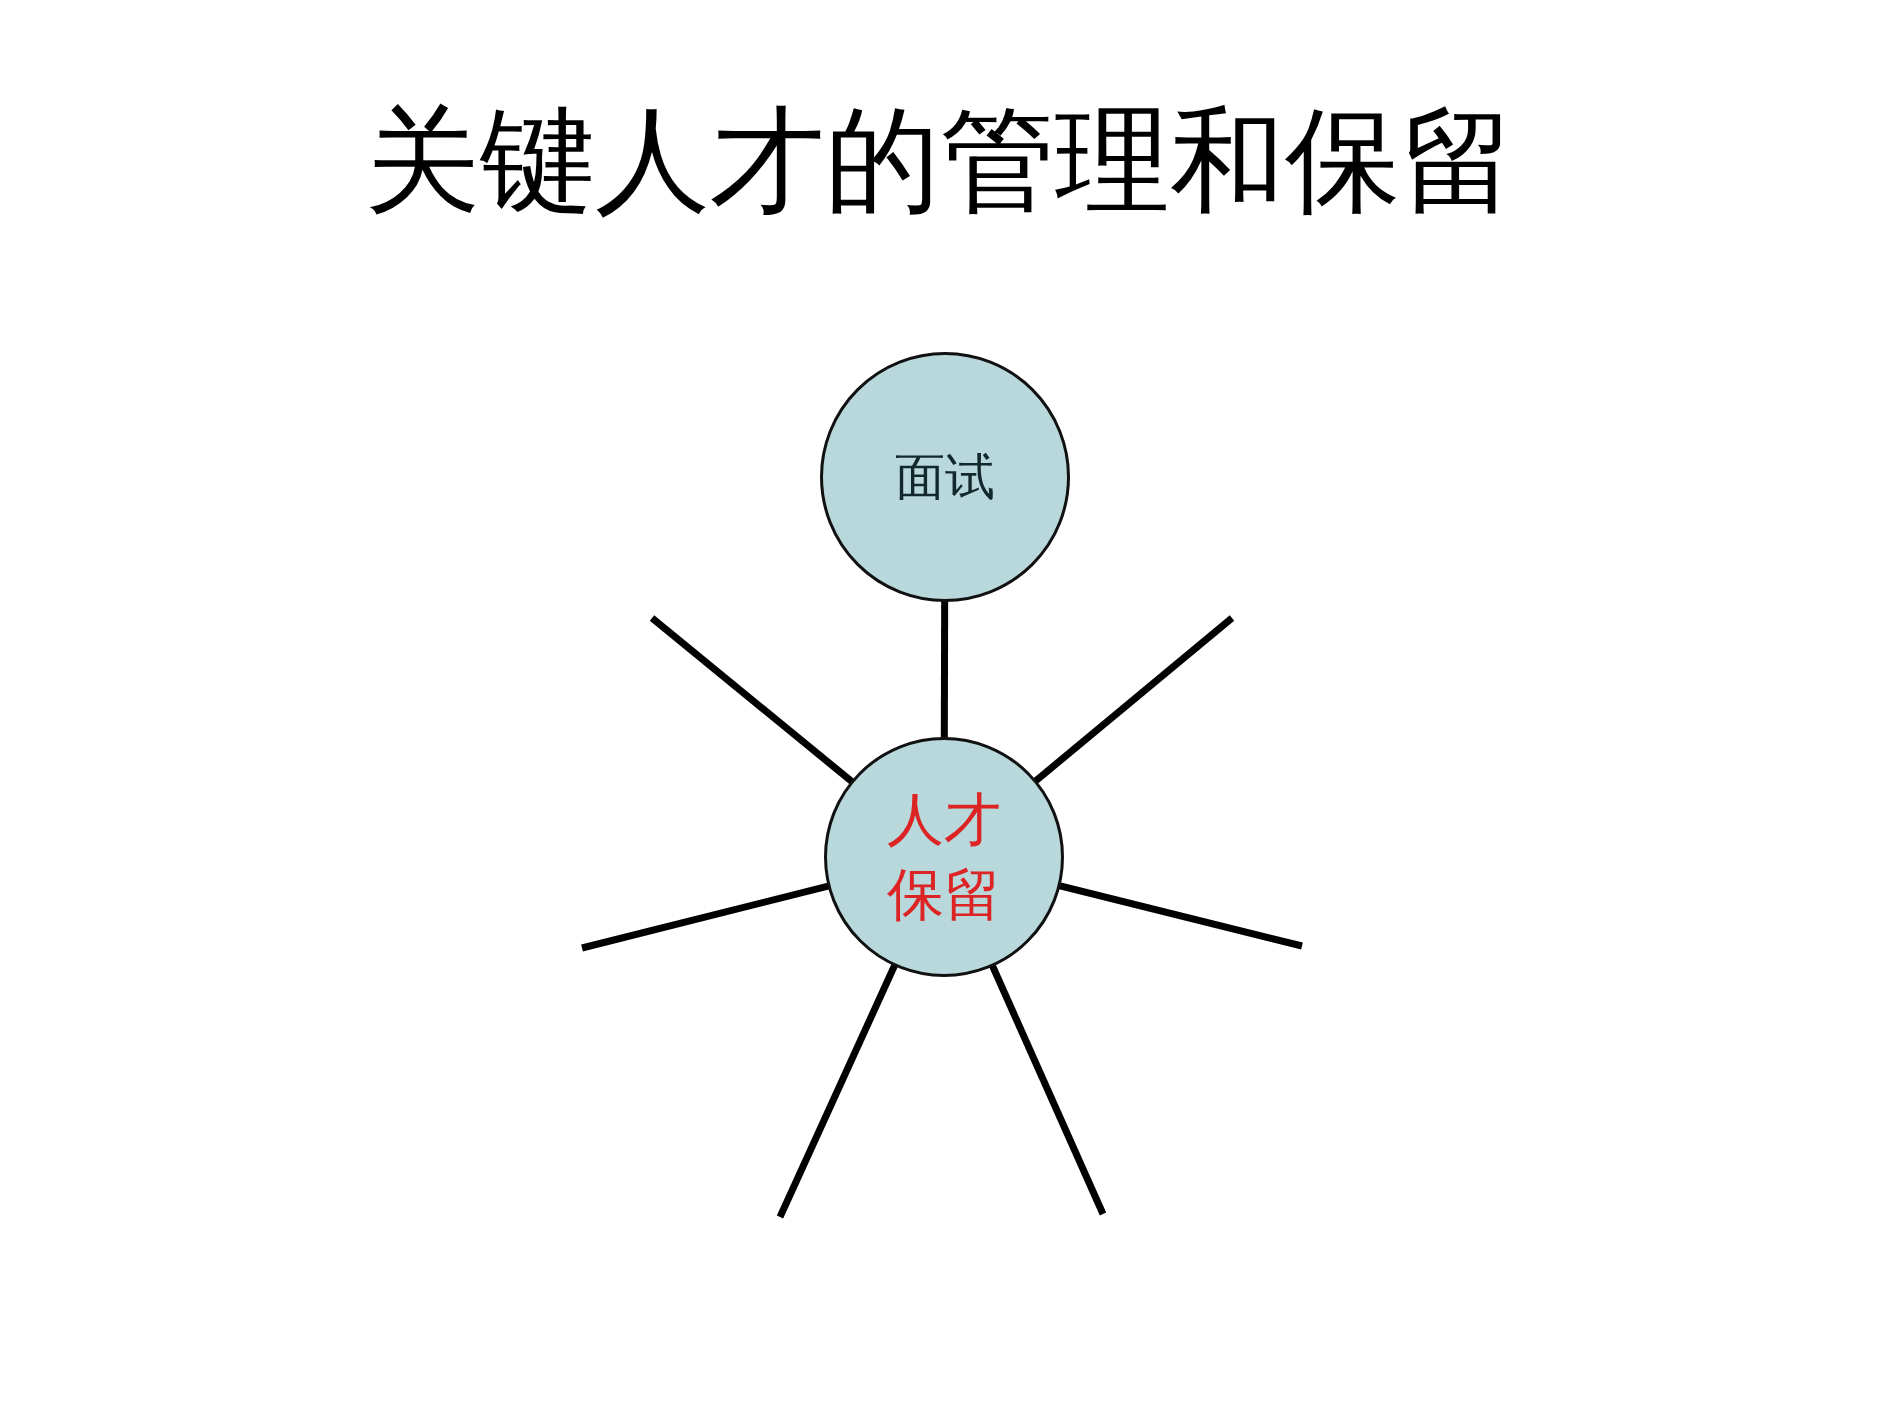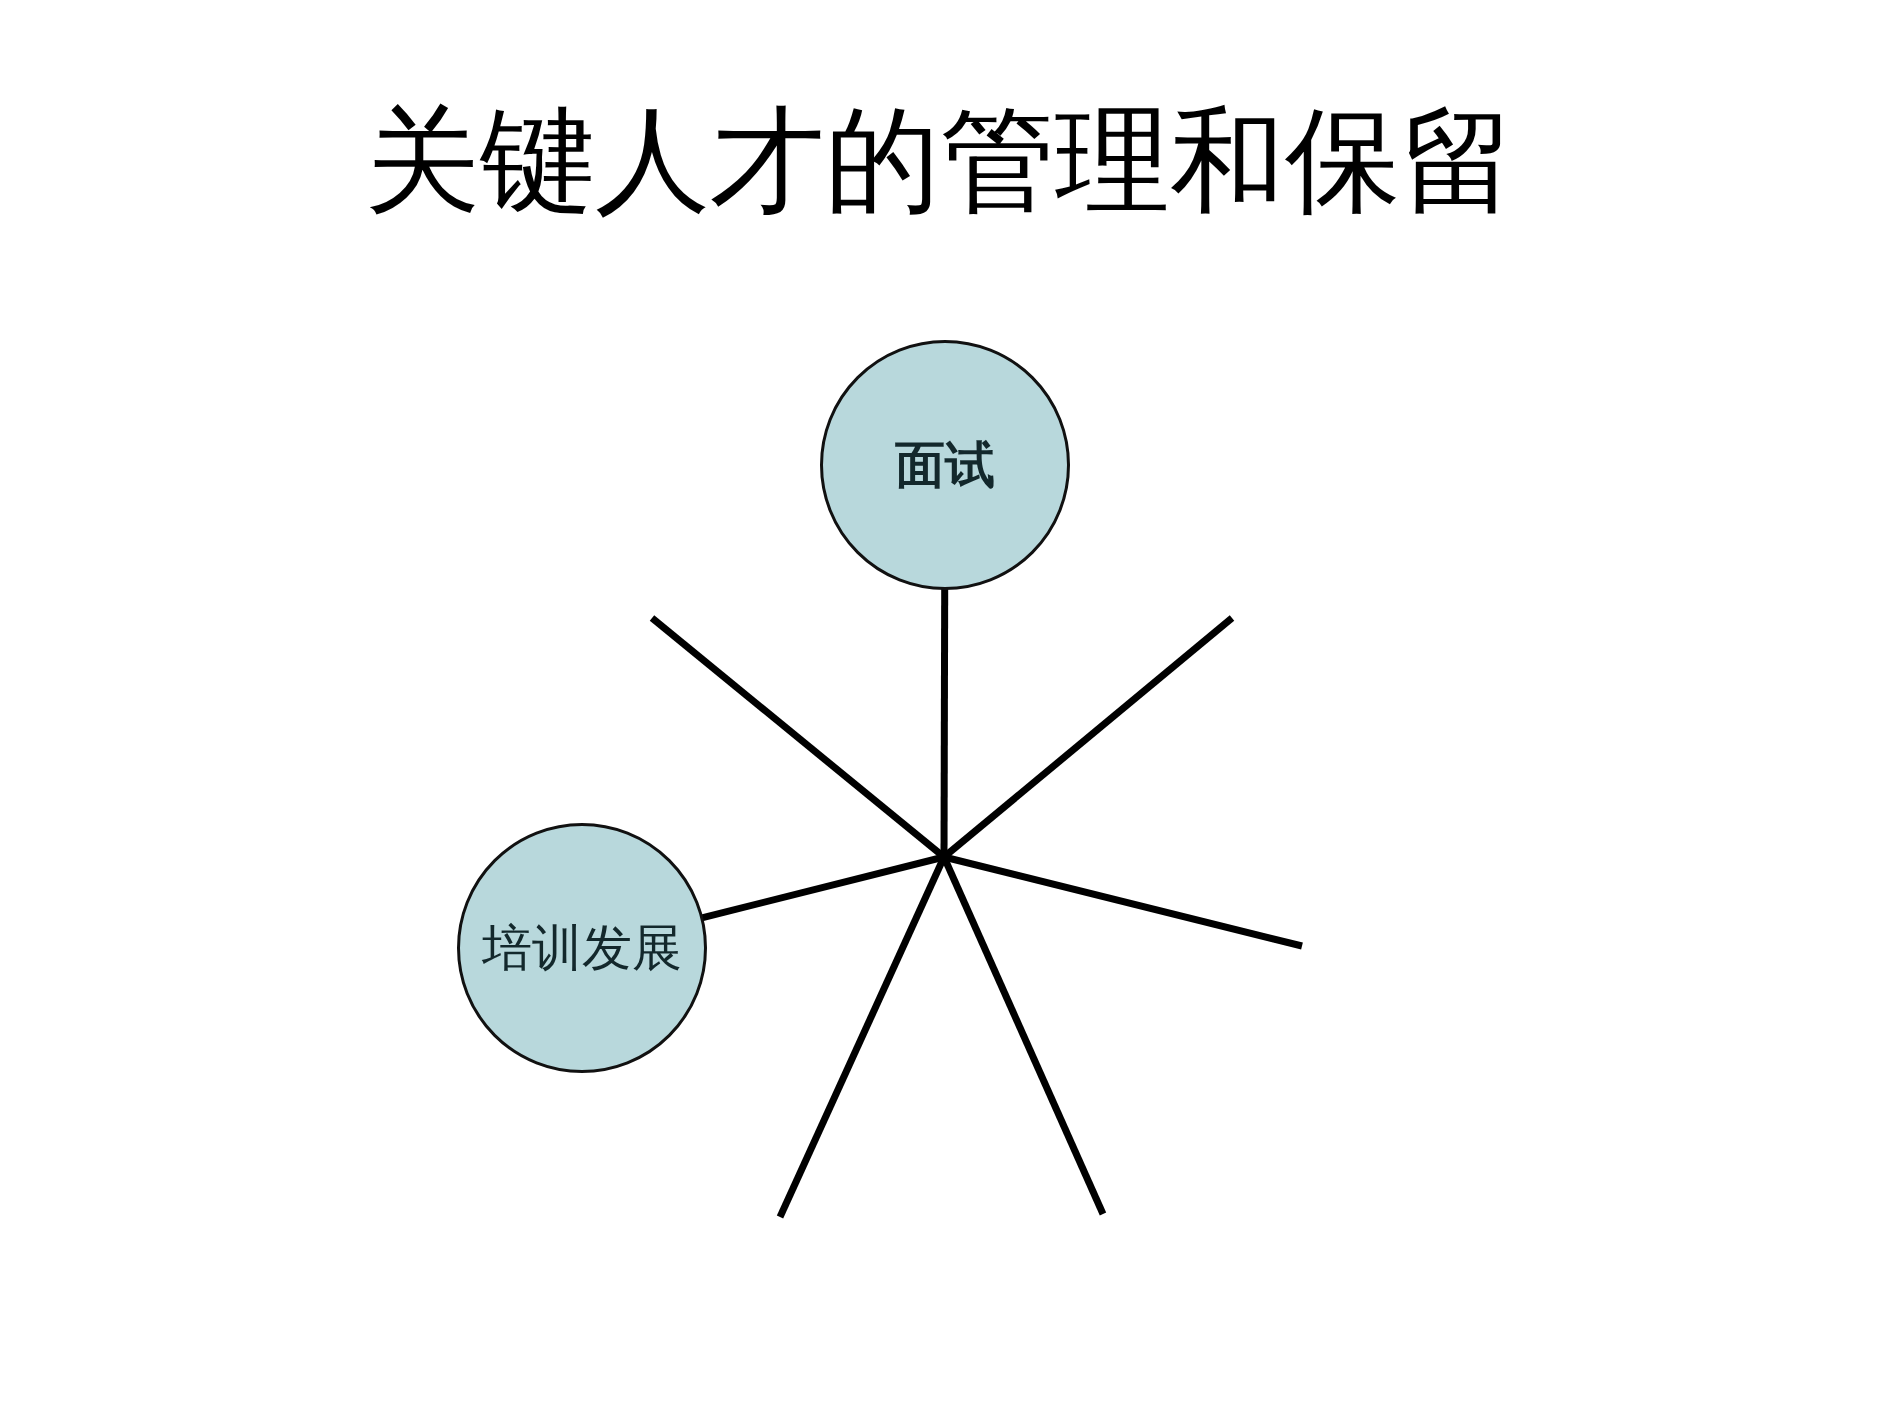--- a/index.html
+++ b/index.html
@@ -53,21 +53,21 @@
   }
   .hub {
     width: 240px;
     height: 240px;
     font-size: 57px;
     line-height: 1.32;
     color: #dd2424;
     white-space: pre-line;
   }
   
-  .node-interview            { left: 820px;  top: 340px; font-weight: bold;  }
+  .node-interview            { left: 820px;  top: 352px;  }
   .node-onboarding           { left: 1107px; top: 493px;  }
   .node-mentor-coaching      { left: 1177px; top: 821px;  }
   .node-manager-coaching     { left: 978px;  top: 1089px; }
   .node-evaluation           { left: 655px;  top: 1092px; }
   .node-training-development { left: 457px;  top: 823px;  }
   .node-rewards              { left: 527px;  top: 493px;  }
   .node-hub                  { left: 824px;  top: 737px;  }
 </style>
 </head>
 <body>
@@ -89,19 +89,20 @@
   </svg>
 
   <div class="node satellite node-interview">
     <span>面试</span>
   </div>
 
 
 
 
 
-  <div class="node satellite node-training-development">
-    <span>培训发展</span>
-  </div>
 
 
+  <div class="node hub node-hub">
+    <span>人才
+保留</span>
+  </div>
 
 </div>
 
 </body></html>

